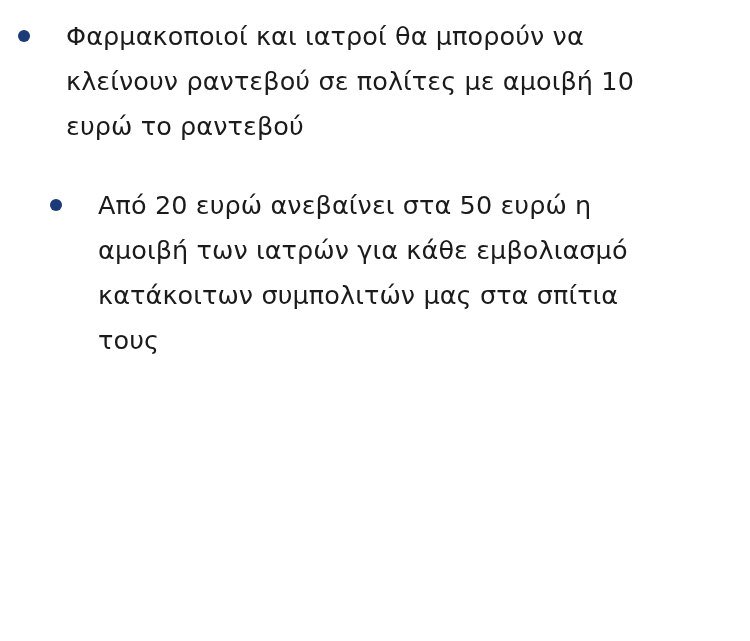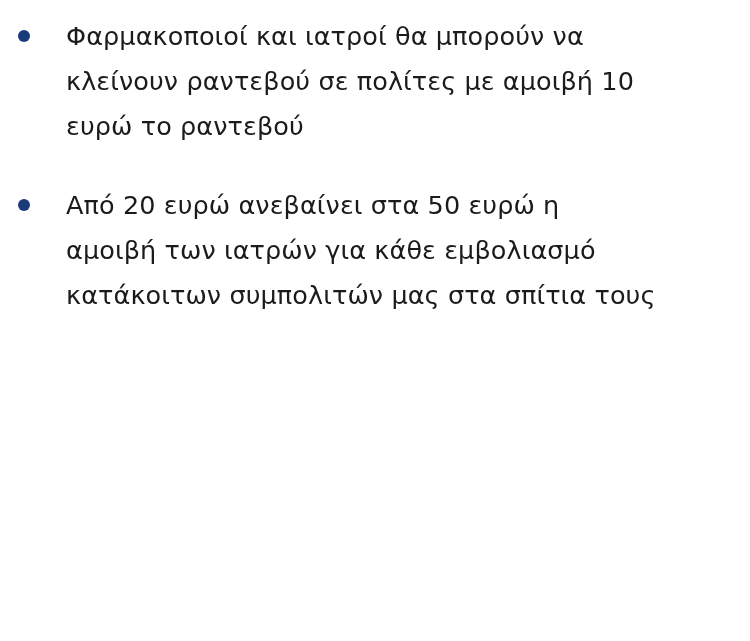--- a/index.html
+++ b/index.html
@@ -25,20 +25,21 @@
     margin: 0;
     padding: 0;
   }
   li.bullet-item {
     position: relative;
     padding-left: 66px;
     margin-bottom: 34px;
   }
   li.bullet-item:last-child {
     margin-bottom: 0;
+    margin-left: 32px;
   }
   .bullet-marker {
     position: absolute;
     left: 18px;
     top: 16px;
     width: 12px;
     height: 12px;
     border-radius: 50%;
     background: #1a3a7a;
   }

